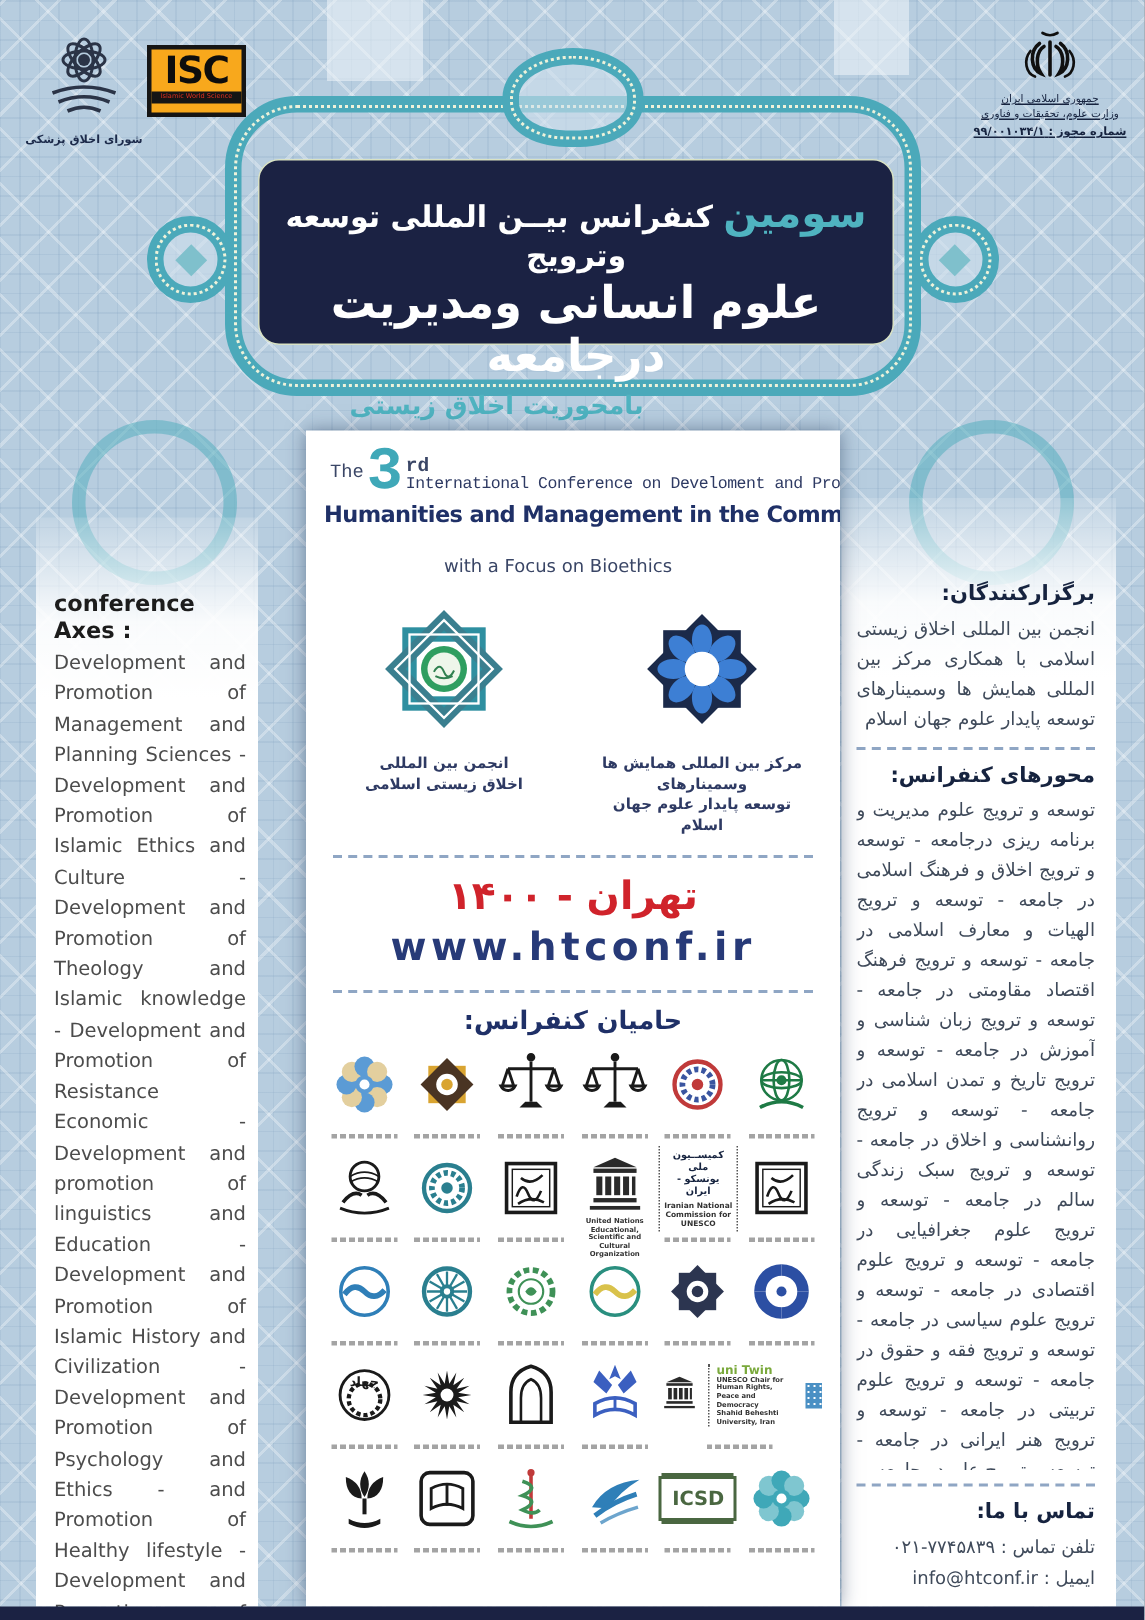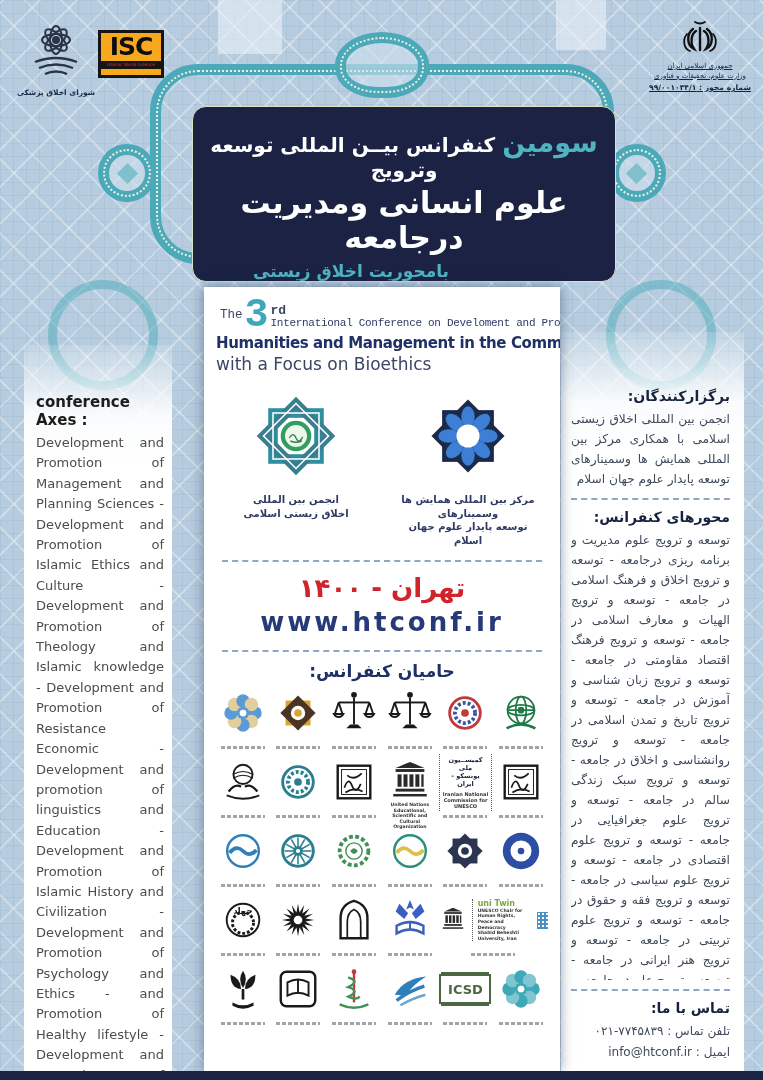--- a/index.html
+++ b/index.html
@@ -30,22 +30,22 @@
   .orn{ position:absolute; left:92px; top:48px; width:580px; height:240px; z-index:2; }
   .orn .ring{ position:absolute; left:58px; right:58px; top:16px; bottom:24px;
     border:11px solid #4ba9ba; border-radius:48px; outline:2px dotted #eef2da; outline-offset:-8px; }
   .orn .lobe{ position:absolute; width:58px; height:58px; border:11px solid #4ba9ba; border-radius:50%;
     outline:2px dotted #eef2da; outline-offset:-7px; background:rgba(207,224,236,.6); }
   .orn .lobe.left{ left:6px; top:96px; } .orn .lobe.right{ right:6px; top:96px; }
   .orn .dome{ position:absolute; left:50%; transform:translateX(-50%); top:-16px; width:94px; height:66px;
     border:11px solid #4ba9ba; border-radius:50% 50% 45% 45%; outline:2px dotted #eef2da; outline-offset:-7px;
     background:rgba(207,224,236,.6); }
   .orn .gem{ position:absolute; width:15px; height:15px; background:#7fc0cc; transform:rotate(45deg); }
-  .banner{ position:absolute; left:80px; top:58px; width:424px; height:176px; background:#1b2243;
-    border:1.5px solid #d9e2c4; border-radius:14px; text-align:center; direction:rtl; padding-top:20px;margin-left:20px; }
+  .banner{ position:absolute; left:80px; top:58px; width:424px; height:124px; background:#1b2243;
+    border:1.5px solid #d9e2c4; border-radius:14px; text-align:center; direction:rtl; padding-top:20px; }
   .banner .t1{ font-size:20px; font-weight:bold; color:#fff; }
   .banner .t1 .ord{ font-size:27px; color:#4fb3c0; }
   .banner .t2{ font-size:30px; font-weight:bold; color:#fff; margin-top:3px; letter-spacing:-0.5px; }
   .banner .t3{ font-size:17px; font-weight:bold; color:#4fb3c0; margin-top:6px; text-align:left; padding-left:60px; }
 
   
   .panel{ position:absolute; bottom:9px; background:linear-gradient(180deg, rgba(255,255,255,.15) 0, rgba(255,255,255,.92) 70px, #fff 120px); z-index:1; }
   .left-col{ left:24px; top:345px; width:148px; padding:48px 8px 6px 12px; }
   .left-col h3{ font-size:15px; color:#1c1c1c; margin-bottom:4px; }
   .left-col .body{ font-size:13px; line-height:20.4px; color:#4c4c4c; text-align:justify; }
@@ -61,21 +61,21 @@
   
   .card{ position:absolute; left:204px; top:287px; width:356px; bottom:9px; background:#fff;
     box-shadow:0 0 12px rgba(25,45,80,.5); z-index:2; padding:14px 12px 0 12px; overflow:hidden; }
   .etitle .row1{ display:flex; align-items:center; padding-left:4px;font-family:Liberation Mono, monospace; }
   .etitle .the{ font-size:12.5px; color:#3a4666; margin:0 2px 3px 0; }
   .etitle .num{ font-size:40px; font-weight:bold; color:#3fa8b8; line-height:30px; }
   .etitle .colr{ display:flex; flex-direction:column; margin-left:2px; }
   .etitle .rd{ font-size:13px; font-weight:bold; color:#3a4666; line-height:13px; }
   .etitle .l1{ font-size:11px; color:#2e3a63; white-space:nowrap; letter-spacing:-0.3px; }
   .etitle .l2{ font-size:15px; font-weight:bold; color:#1f3067; text-align:center; white-space:nowrap; letter-spacing:-0.4px; margin-top:3px; }
-  .etitle .l3{ font-size:17px; color:#3a4666; text-align:left; padding-right:20px; margin-top:2px; }
+  .etitle .l3{ font-size:12px; color:#3a4666; text-align:center; padding-right:20px; margin-top:18px; }
   .orglogos{ display:flex; justify-content:center; gap:34px; margin-top:16px; }
   .orglogos .ol{ width:138px; text-align:center; }
   .orglogos .cap{ font-size:10px; font-weight:bold; color:#2e3a63; line-height:13.5px; margin-top:7px; direction:rtl; }
   .cdash{ border-top:2px dashed #8fa6c4; margin:13px 6px 0 6px; }
   .city{ margin-top:11px; text-align:center; direction:rtl; font-size:26px; font-weight:bold; color:#d0232b; }
   .url{ text-align:center; font-size:26px; font-weight:bold; color:#273a78; letter-spacing:3px; margin-top:4px; }
   .cert{ margin:8px auto 0 auto; width:280px; text-align:center; direction:rtl; font-size:14.5px; font-weight:bold; color:#2e3a63; line-height:20px; }
   .sphead{ margin-top:9px; text-align:center; direction:rtl; font-size:17px; font-weight:bold; color:#1f3067; }
   .grid{ display:grid; grid-template-columns:repeat(6,1fr); gap:3px 2px; margin-top:8px; }
   .cell{ display:flex; flex-direction:column; align-items:center; }

